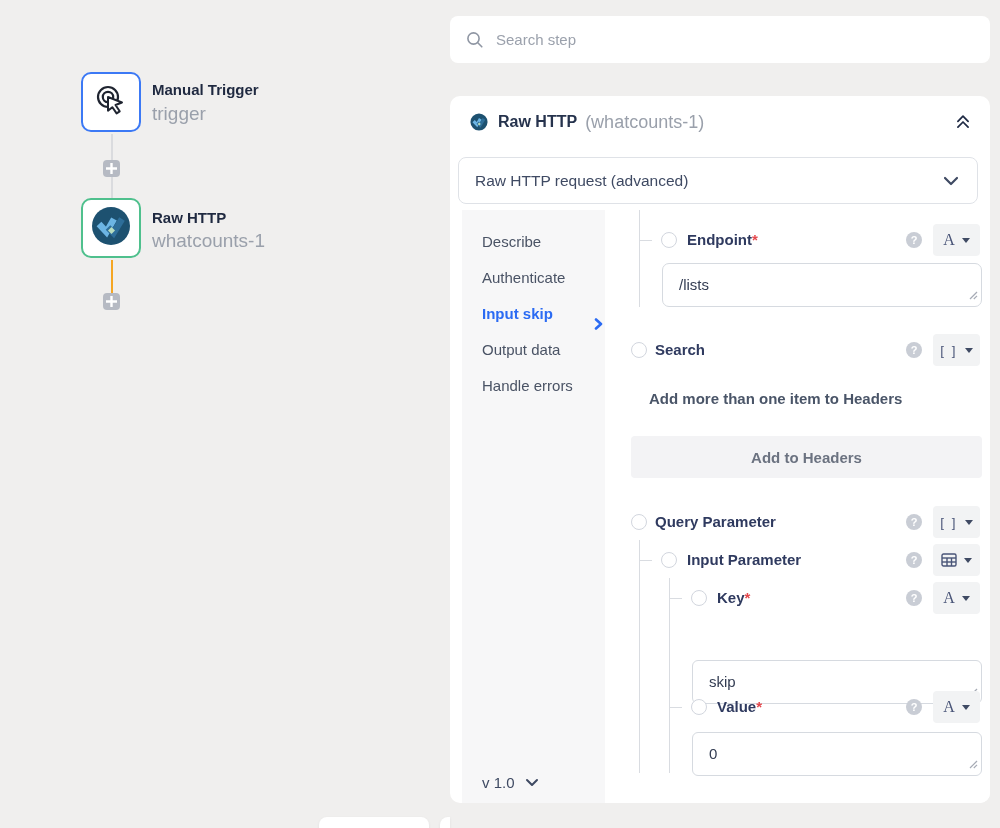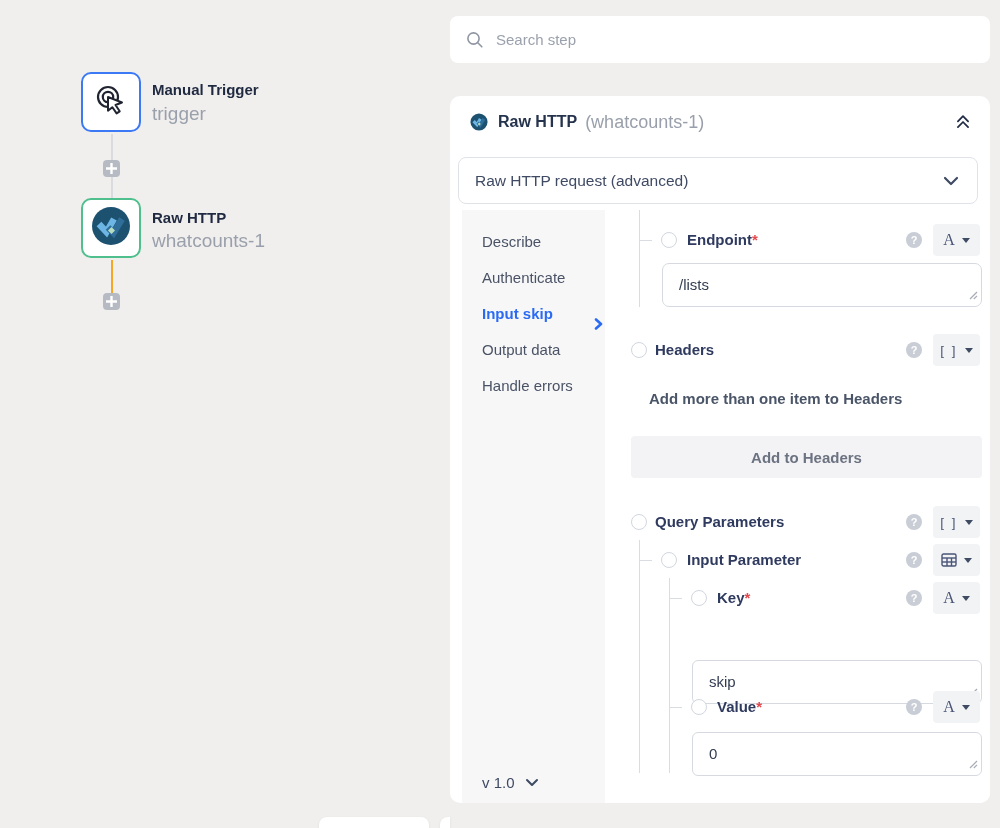--- a/index.html
+++ b/index.html
@@ -232,31 +232,31 @@
           <span>/lists</span>
           <span class="grip">
             <svg width="10" height="10" viewBox="0 0 10 10">
               <line x1="2" y1="9" x2="9" y2="2" stroke="#a6abb5" stroke-width="1.2"></line>
               <line x1="5.8" y1="9" x2="9" y2="5.8" stroke="#a6abb5" stroke-width="1.2"></line>
             </svg>
           </span>
         </div>
 
         <div class="radio" style="left:26px; top:132px;"></div>
-        <div class="flabel" style="left:50px; top:129px;">Headers</div>
+        <div class="flabel" style="left:50px; top:129px;">Search</div>
         <div class="help" style="left:301px; top:132px;">?</div>
         <div class="typebox" style="left:328px; top:124px;">
           <span class="tval" style="font-family:'Liberation Sans',sans-serif; font-size:13.5px; letter-spacing:2px;">[ ]</span>
             <span class="tri"></span>
         </div>
         <div class="note" style="left:44px; top:180px;">Add more than one item to Headers</div>
         <button class="graybtn" style="left:26px; top:226px; width:351px;">Add to Headers</button>
 
         <div class="radio" style="left:26px; top:304px;"></div>
-        <div class="flabel" style="left:50px; top:301px;">Query Parameters</div>
+        <div class="flabel" style="left:50px; top:301px;">Query Parameter</div>
         <div class="help" style="left:301px; top:304px;">?</div>
         <div class="typebox" style="left:328px; top:296px;">
           <span class="tval" style="font-family:'Liberation Sans',sans-serif; font-size:13.5px; letter-spacing:2px;">[ ]</span>
             <span class="tri"></span>
         </div>
 
         <div class="tree-v" style="left:34px; top:330px; height:233px;"></div>
         <div class="tree-h" style="left:34px; top:350px;"></div>
         <div class="radio" style="left:56px; top:342px;"></div>
         <div class="flabel" style="left:82px; top:339px;">Input Parameter</div>

